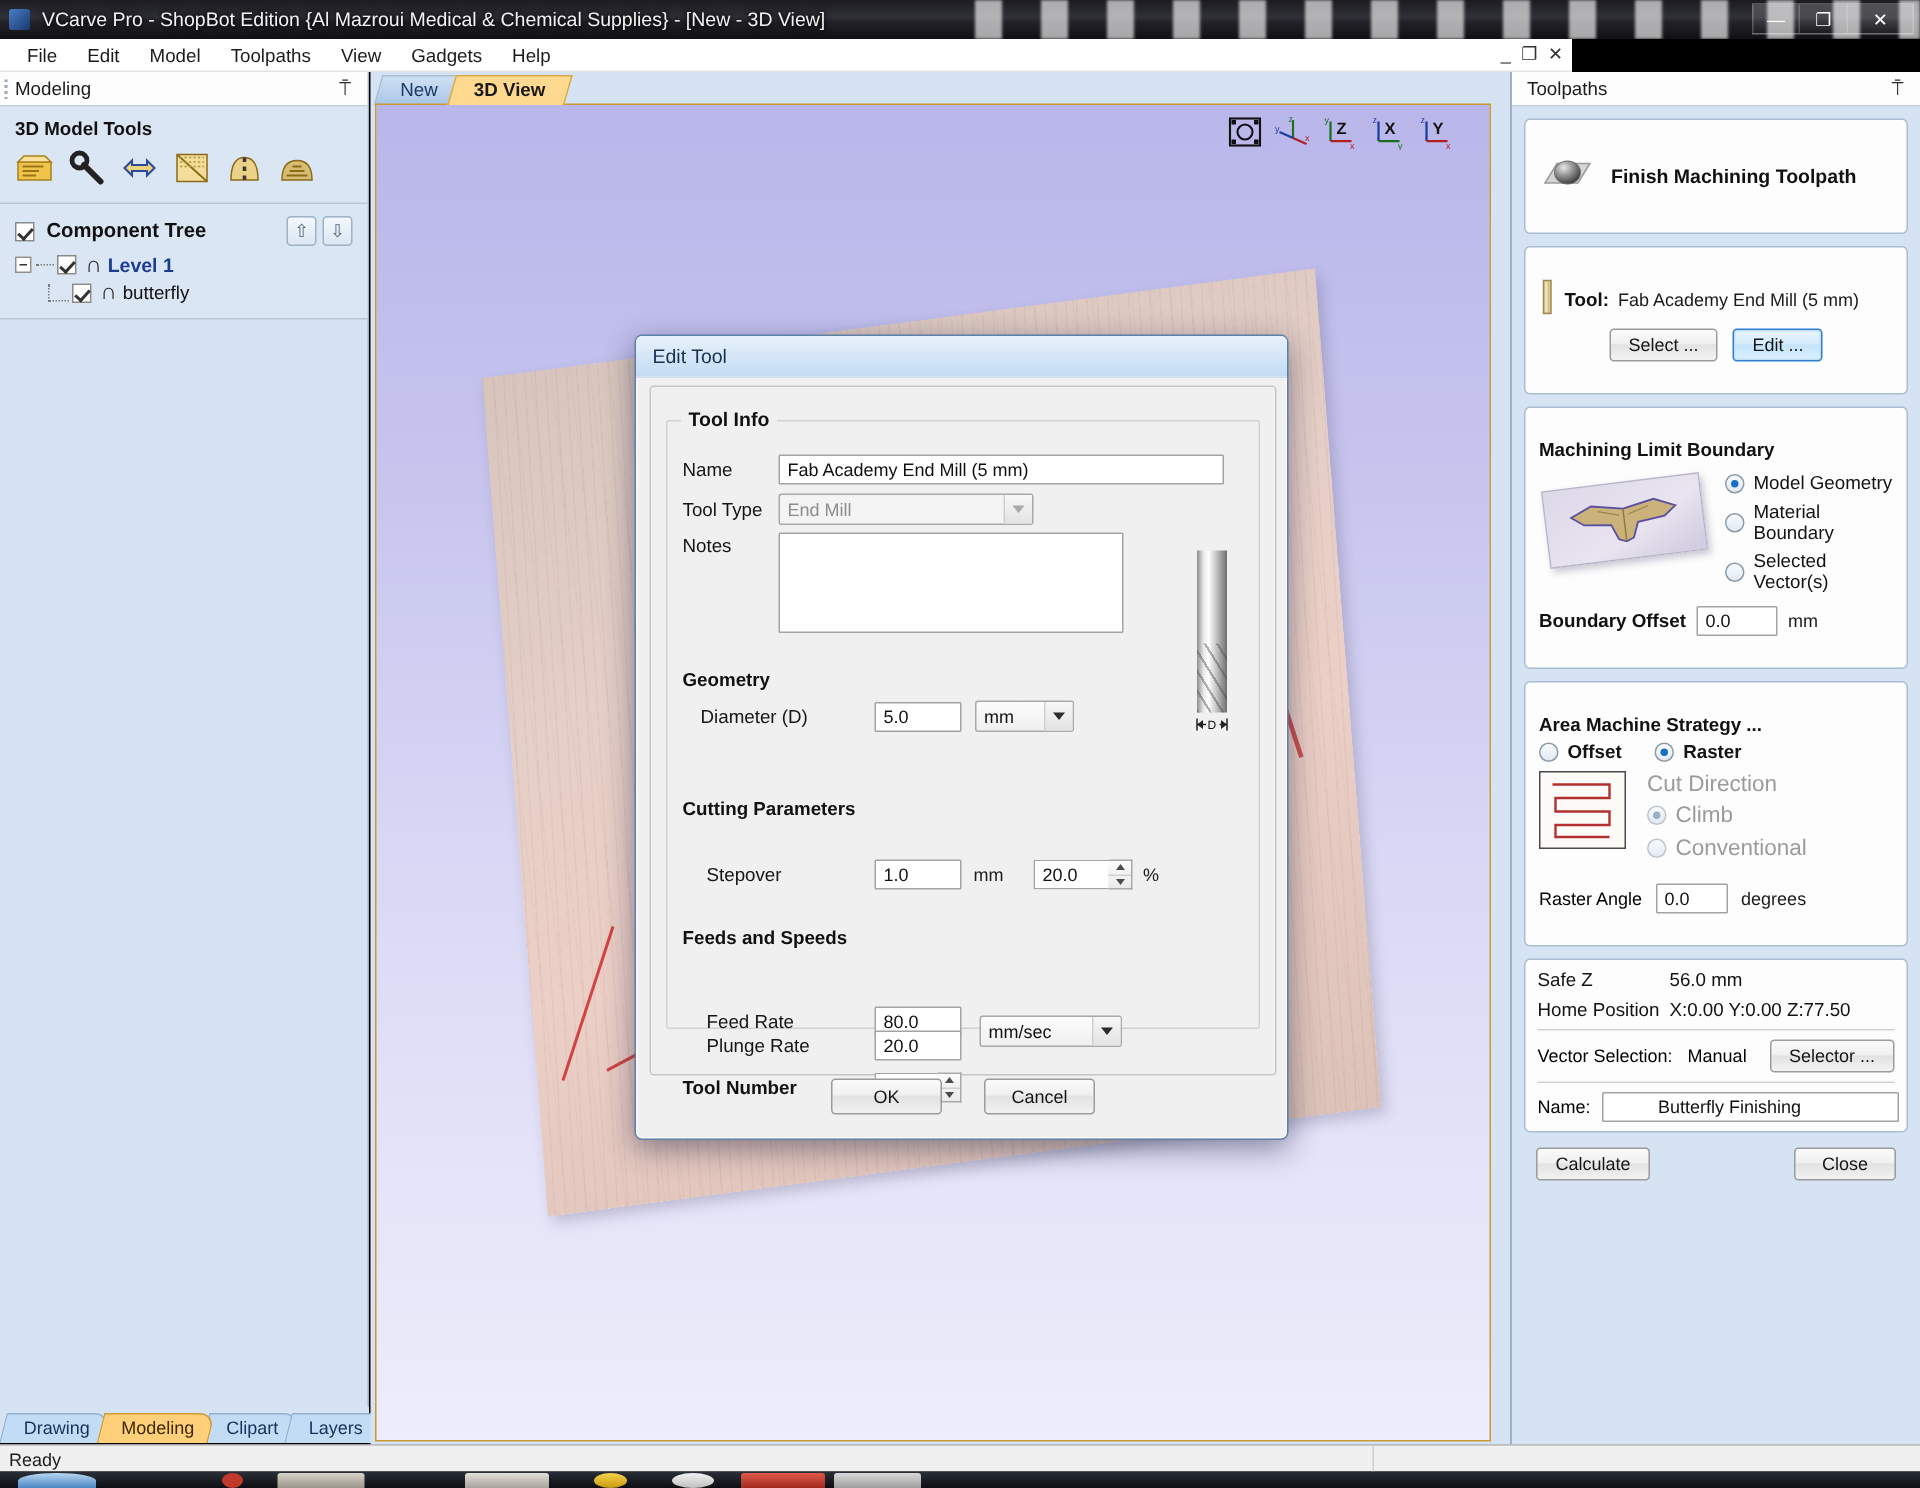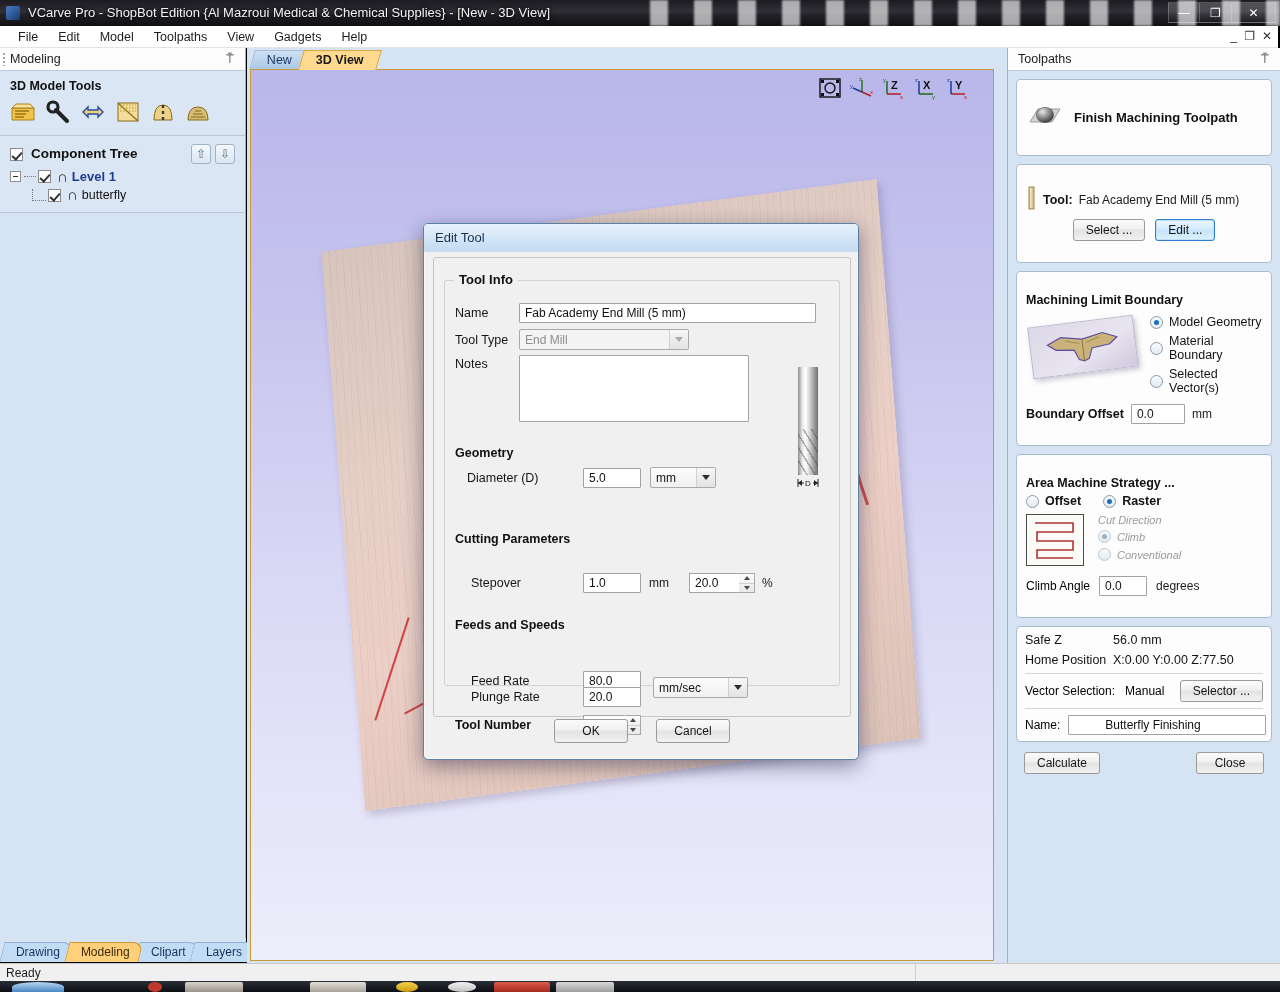--- a/index.html
+++ b/index.html
@@ -42,21 +42,21 @@
     width: 32px; height: 21px; display: flex; align-items: center; justify-content: center;
     color: #fff; font-size: 12px; position: relative;
     border: 1px solid rgba(255,255,255,.22); border-left: none;
     background: linear-gradient(to bottom, rgba(255,255,255,.20), rgba(255,255,255,.02));
   }
   .wbtn:first-child { border-left: 1px solid rgba(255,255,255,.22); }
   .wbtn.close { background: linear-gradient(to bottom, rgba(255,255,255,.22), rgba(255,255,255,.04)); width: 44px; }
 
   
   .menubar {
-    position: absolute; left: 0; top: 26px; width: 1278px; height: 22px;
+    position: absolute; left: 0; top: 26px; width: 1048px; height: 22px;
     background: #ffffff; display: flex; align-items: center; padding-left: 8px;
     border-bottom: 1px solid #e4e4e4;
   }
   .menuitem { padding: 2px 10px; color: #1c1c1c; font-size: 12.5px; cursor: default; }
   .mdibtns { position: absolute; right: 6px; top: 3px; display: flex; gap: 7px; color: #333; font-size: 12px; }
   .mdibtn { cursor: default; line-height: 14px; }
 
   
   .leftpanel {
     position: absolute; left: 0; top: 48px; width: 246px; height: 890px;
@@ -277,21 +277,21 @@
     border-radius: 1px;
   }
   .unit { font-size: 12px; color: #1a1a1a; }
   .strat-top { display: flex; gap: 22px; align-items: center; margin-bottom: 6px; }
   .strat-top .rrow { margin-bottom: 0; font-weight: bold; }
   .strat-body { display: flex; gap: 14px; }
   .raster-ico {
     width: 58px; height: 52px; border: 1px solid #4a4a4a; background: #fdfbf8; flex: none;
     position: relative;
   }
-  .dimtxt { color: #9b9b9b; font-size: 11px; font-style: italic; }
+  .dimtxt { color: #9b9b9b; font-size: 15px; }
   .anglerow { display: flex; align-items: center; gap: 9px; margin-top: 10px; }
   .info-row { display: flex; font-size: 12.5px; color: #131313; margin-bottom: 6px; }
   .info-row .k { width: 88px; }
   .hr { height: 1px; background: #d4d4d4; margin: 6px 0; }
   .vsrow { display: flex; align-items: center; gap: 10px; }
   .namerow { display: flex; align-items: center; gap: 8px; margin-top: 6px; }
   .rp-footer { display: flex; justify-content: space-between; padding: 2px 8px 0 8px; }
 
   
   .dialog {
@@ -655,21 +655,21 @@
               <span class="radio dim on"></span>
               <span class="dimtxt">Climb</span>
             </div>
             <div class="rrow">
               <span class="radio dim"></span>
               <span class="dimtxt">Conventional</span>
             </div>
           </div>
         </div>
         <div class="anglerow">
-          <span>Climb Angle</span>
+          <span>Raster Angle</span>
           <input type="text" class="field" style="width: 48px;" value="0.0">
           <span class="unit">degrees</span>
         </div>
       </div>
 
       <div class="card tight">
         <div class="info-row">
           <span class="k">Safe Z</span>
           <span>56.0 mm</span>
         </div>

